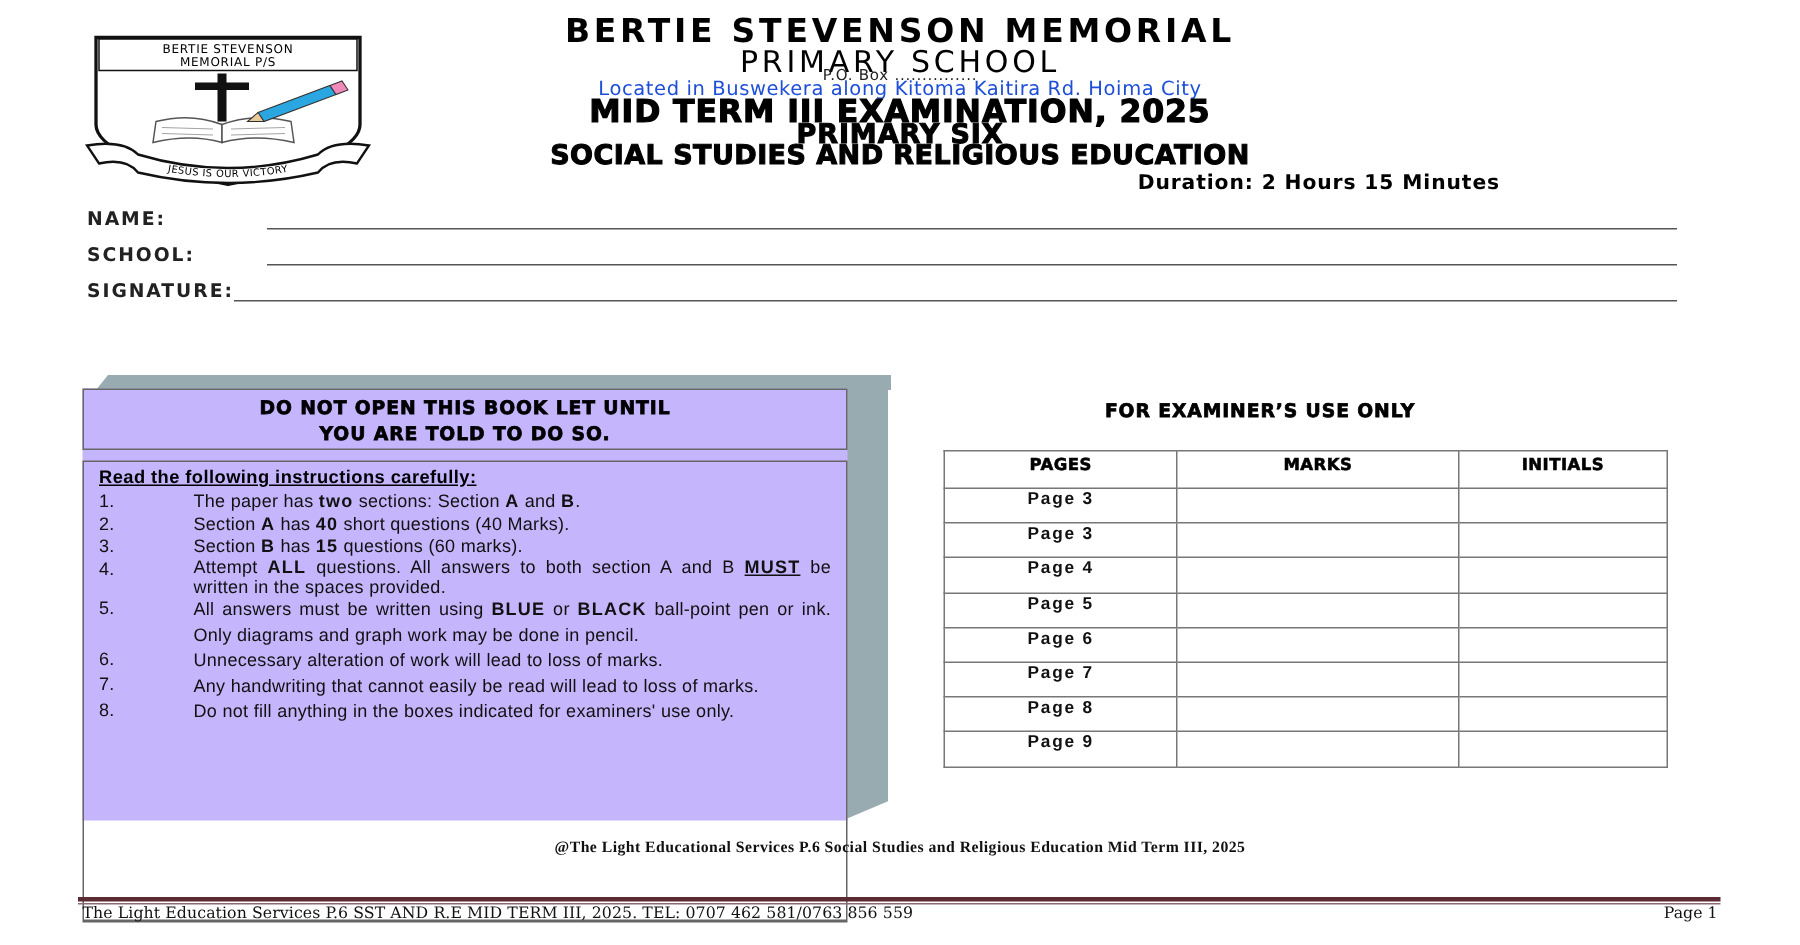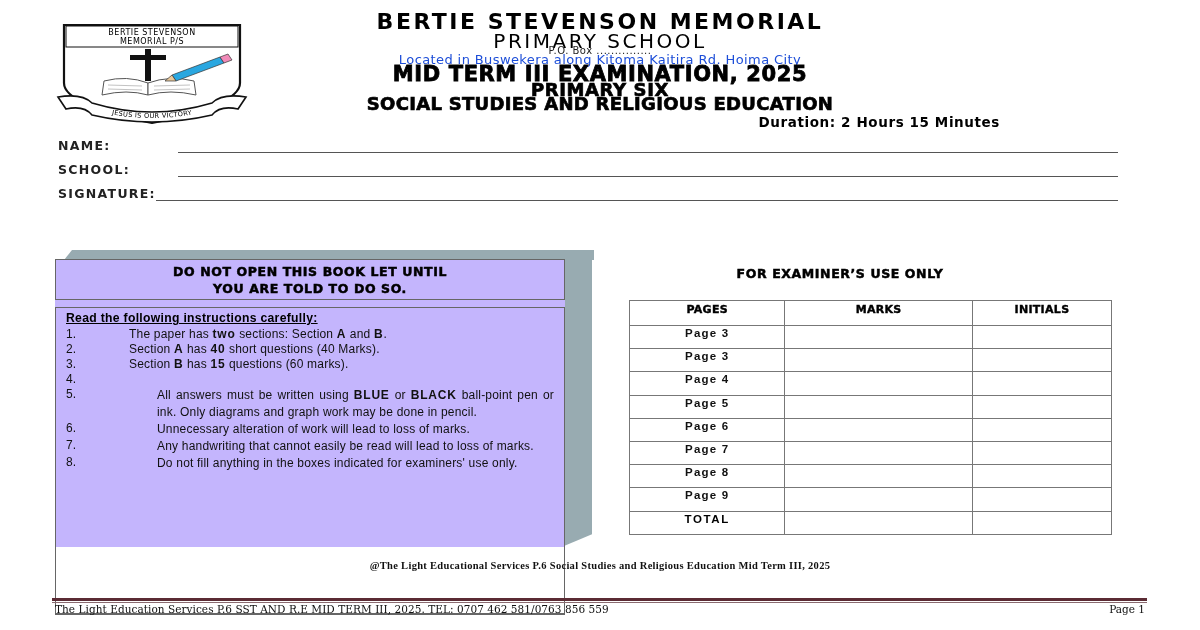--- a/index.html
+++ b/index.html
@@ -32,21 +32,21 @@
   .instr-shadow-top { position: absolute; left: 12px; top: 0; width: 530px; height: 10px; background: #98abb1; clip-path: polygon(8px 0, 100% 0, 100% 100%, 0 100%); }
   .instr-shadow-right { position: absolute; left: 512px; top: 0; width: 28px; height: 296px; background: #98abb1; clip-path: polygon(0 0, 100% 0, 100% 96%, 0 100%); }
   .instr-panel { position: absolute; left: 3px; top: 9px; width: 510px; height: 288px; background: #c4b5fd; padding-left: 16px; }
   .warn-box { position: absolute; left: 0; top: 0; width: 510px; height: 41px; border: 1.3px solid #666; text-align: center; padding-top: 3px; }
   .warn-line { font-family: "DejaVu Sans", sans-serif; font-size: 12.5px; font-weight: 900; letter-spacing: 0.6px; line-height: 17px; -webkit-text-stroke: 0.5px #000; }
   .rules-box { position: absolute; left: 0; top: 48px; width: 510px; height: 308px; border: 1.3px solid #666; border-bottom: 2.5px solid #666; padding: 3px 10px 0 10px; }
   .rules-heading { font-size: 12.2px; font-weight: bold; text-decoration: underline; letter-spacing: 0.3px; line-height: 15px; margin-bottom: 1px; }
   .rule { display: flex; font-size: 12px; line-height: 15px; color: #111; letter-spacing: 0.2px; }
   .rule .num { width: 63px; flex: none; }
   .rule .txt { flex: 1; text-align: justify; }
-  .rule.tall .txt { line-height: 17px; margin-left: 28px; }
+  .rule.tall .txt { line-height: 17px; }
   .rule b { font-weight: bold; letter-spacing: 0.8px; }
 
   
   .exam-heading { position: absolute; left: 640px; top: 266px; width: 400px; text-align: center; font-family: "DejaVu Sans", sans-serif; font-size: 12.5px; font-weight: 900; letter-spacing: 0.6px; -webkit-text-stroke: 0.5px #000; }
   .marks-table { position: absolute; left: 629px; top: 300px; width: 483px; border-collapse: collapse; }
   .marks-table th, .marks-table td { border: 1.4px solid #777; height: 23.2px; text-align: center; vertical-align: top; padding: 1px 11px; }
   .marks-table th { font-family: "DejaVu Sans", sans-serif; font-size: 11px; font-weight: 900; letter-spacing: 0.3px; -webkit-text-stroke: 0.4px #000; height: 25px; padding-top: 2px; }
   .marks-table td.pg { font-size: 11.5px; font-weight: bold; letter-spacing: 1.2px; color: #111; }
   .marks-table td.total { font-size: 11.5px; font-weight: bold; letter-spacing: 1.6px; }
   .col1 { width: 161px; } .col2 { width: 195px; } .col3 { width: 143px; }
@@ -142,20 +142,21 @@
       <div class="rule">
         <span class="num">2.</span>
         <span class="txt"><span>Section </span><b>A</b><span> has </span><b>40</b><span> short questions (40 Marks).</span></span>
       </div>
       <div class="rule">
         <span class="num">3.</span>
         <span class="txt"><span>Section </span><b>B</b><span> has </span><b>15</b><span> questions (60 marks).</span></span>
       </div>
       <div class="rule">
         <span class="num">4.</span>
+        <span class="txt" style="line-height:13px"><span>Attempt </span><b>ALL</b><span> questions. All answers to both section A and B </span><b style="text-decoration:underline">MUST</b><span> be written in the spaces provided.</span></span>
       </div>
       <div class="rule tall">
         <span class="num">5.</span>
         <span class="txt"><span>All answers must be written using </span><b>BLUE</b><span> or </span><b>BLACK</b><span> ball-point pen or ink. Only diagrams and graph work may be done in pencil.</span></span>
       </div>
       <div class="rule tall">
         <span class="num">6.</span>
         <span class="txt">Unnecessary alteration of work will lead to loss of marks.</span>
       </div>
       <div class="rule tall">
@@ -213,25 +214,20 @@
     <tr>
         <td class="pg">Page 8</td>
         <td></td>
         <td></td>
       </tr>
     <tr>
         <td class="pg">Page 9</td>
         <td></td>
         <td></td>
       </tr>
-    <tr>
-        <td class="total">TOTAL</td>
-        <td></td>
-        <td></td>
-      </tr>
   </tbody>
 </table>
 
 <div class="copyright">@The Light Educational Services P.6 Social Studies and Religious Education Mid Term III, 2025</div>
 
 <div class="footer-rule"></div>
 <div class="footer-left">The Light Education Services P.6 SST AND R.E MID TERM III, 2025. TEL: 0707 462 581/0763 856 559</div>
 <div class="footer-right">Page 1</div>
 
 </body></html>

